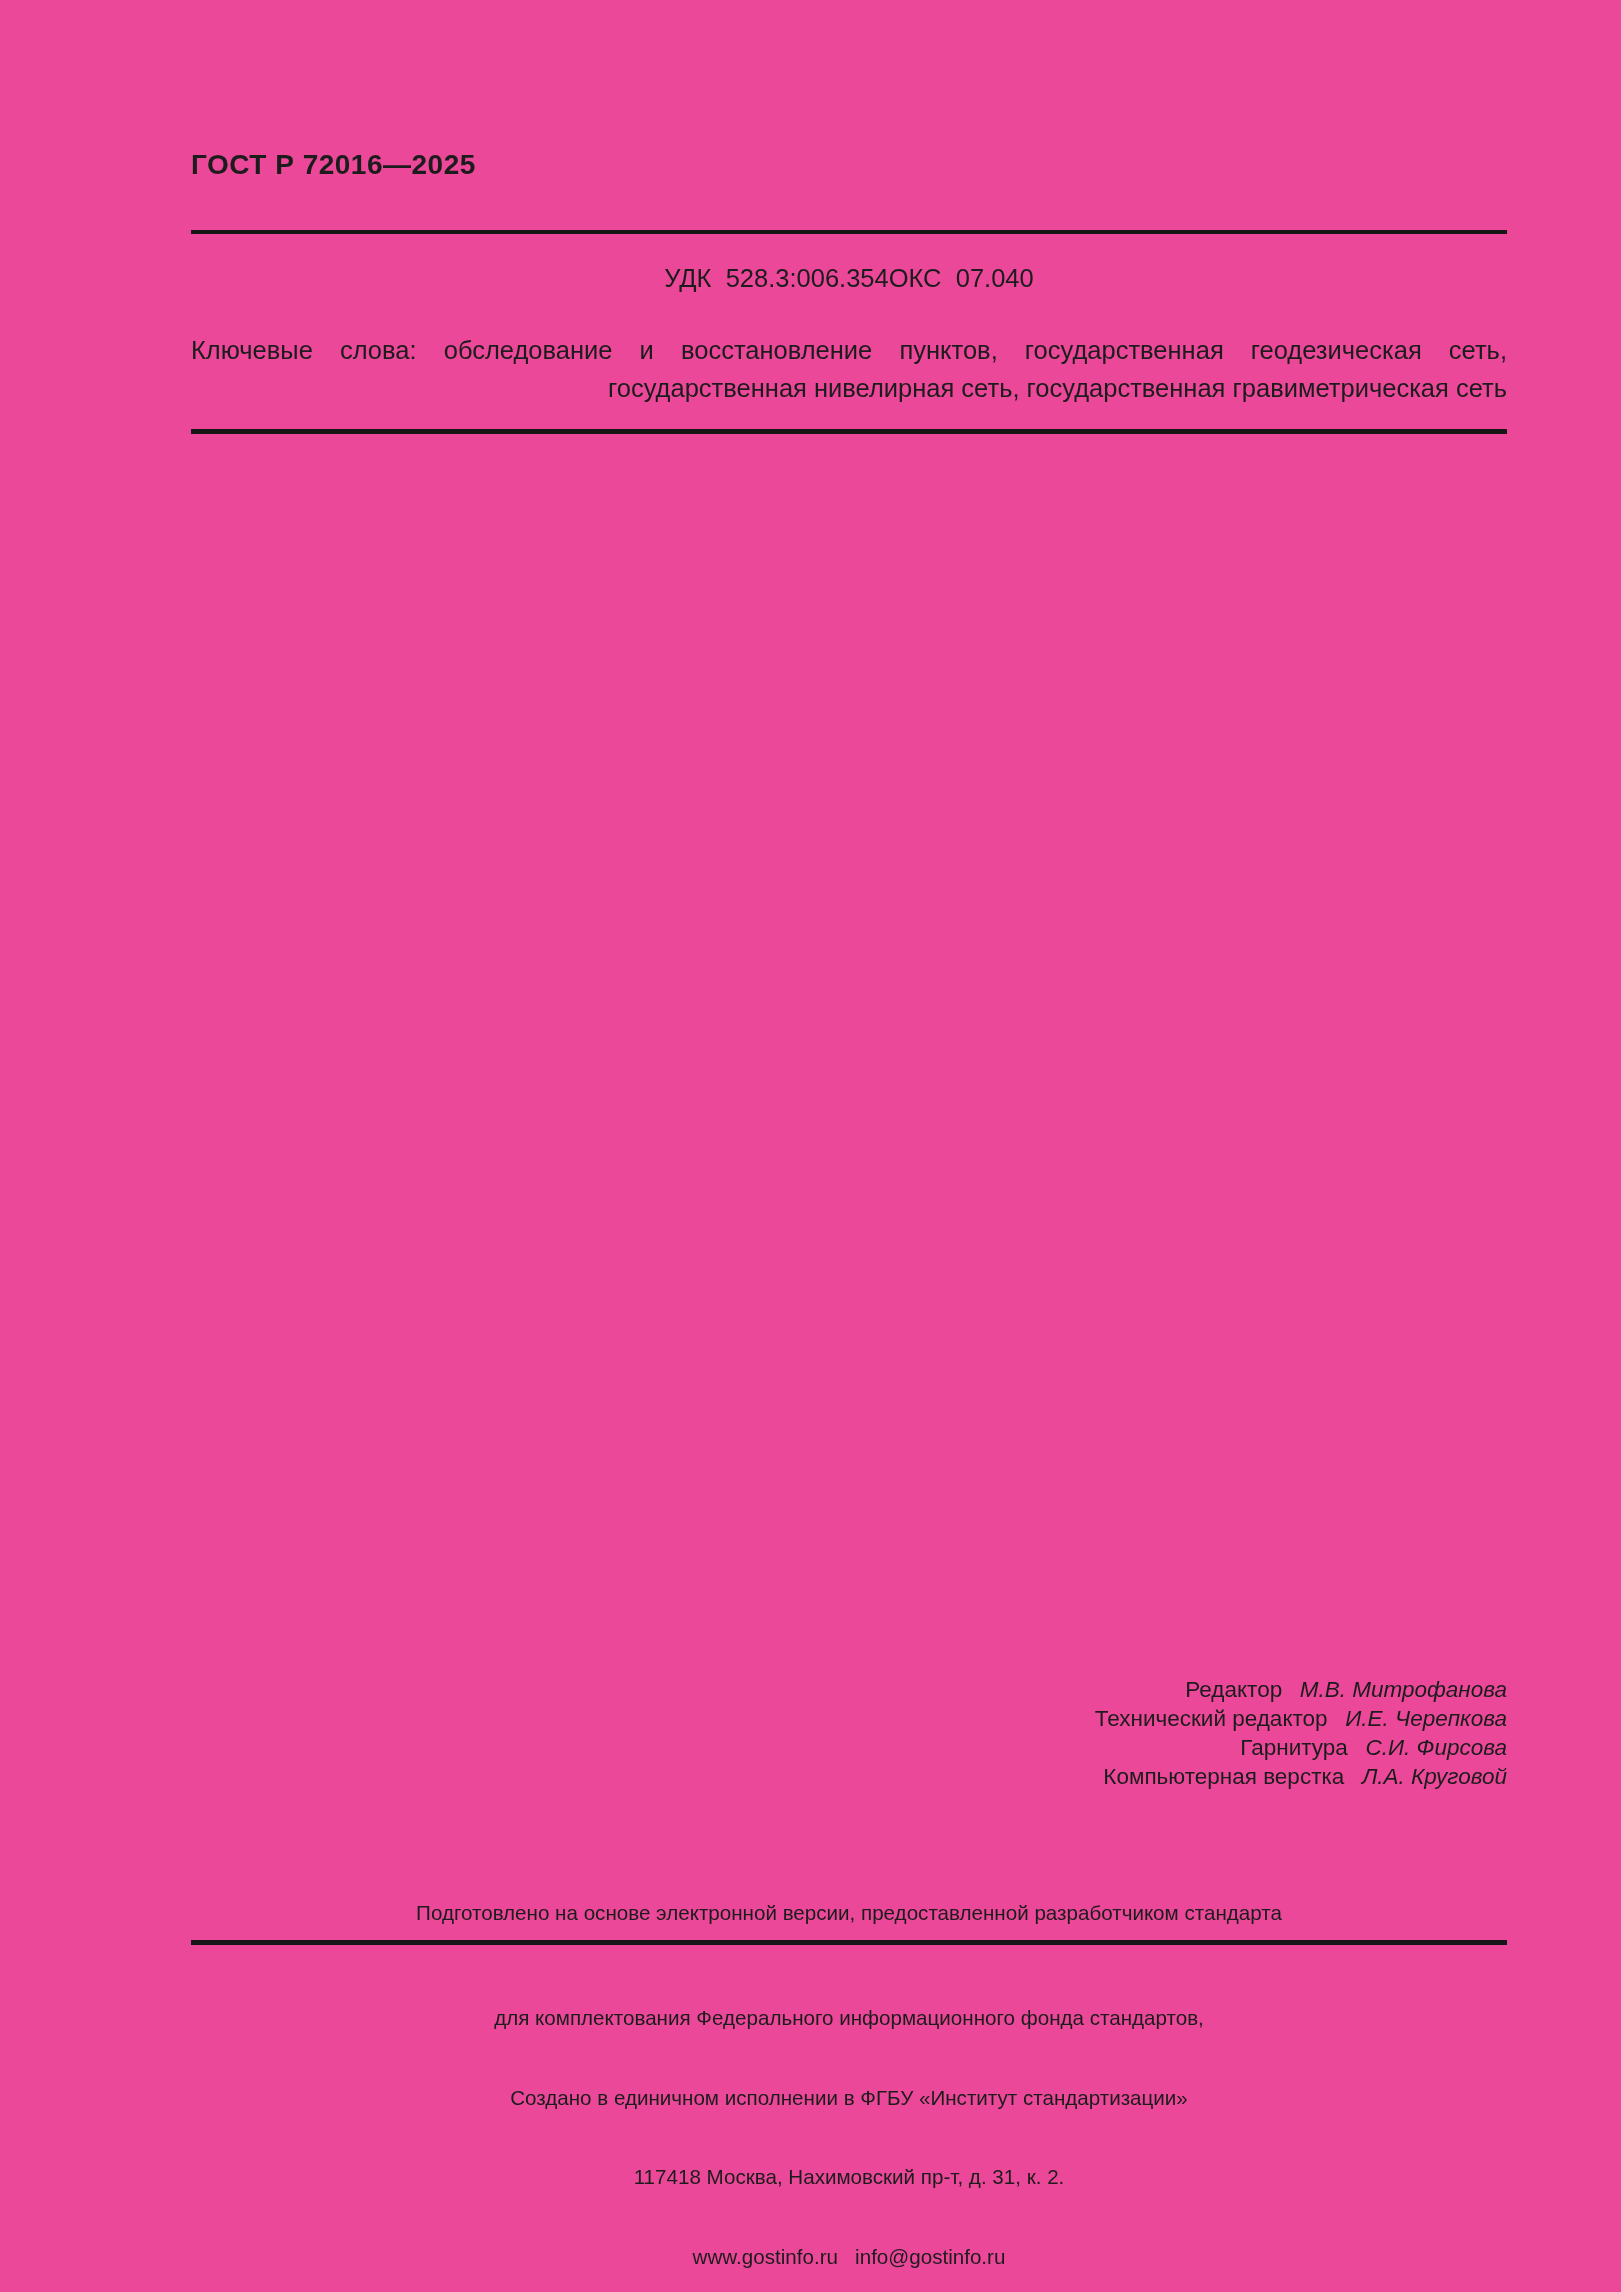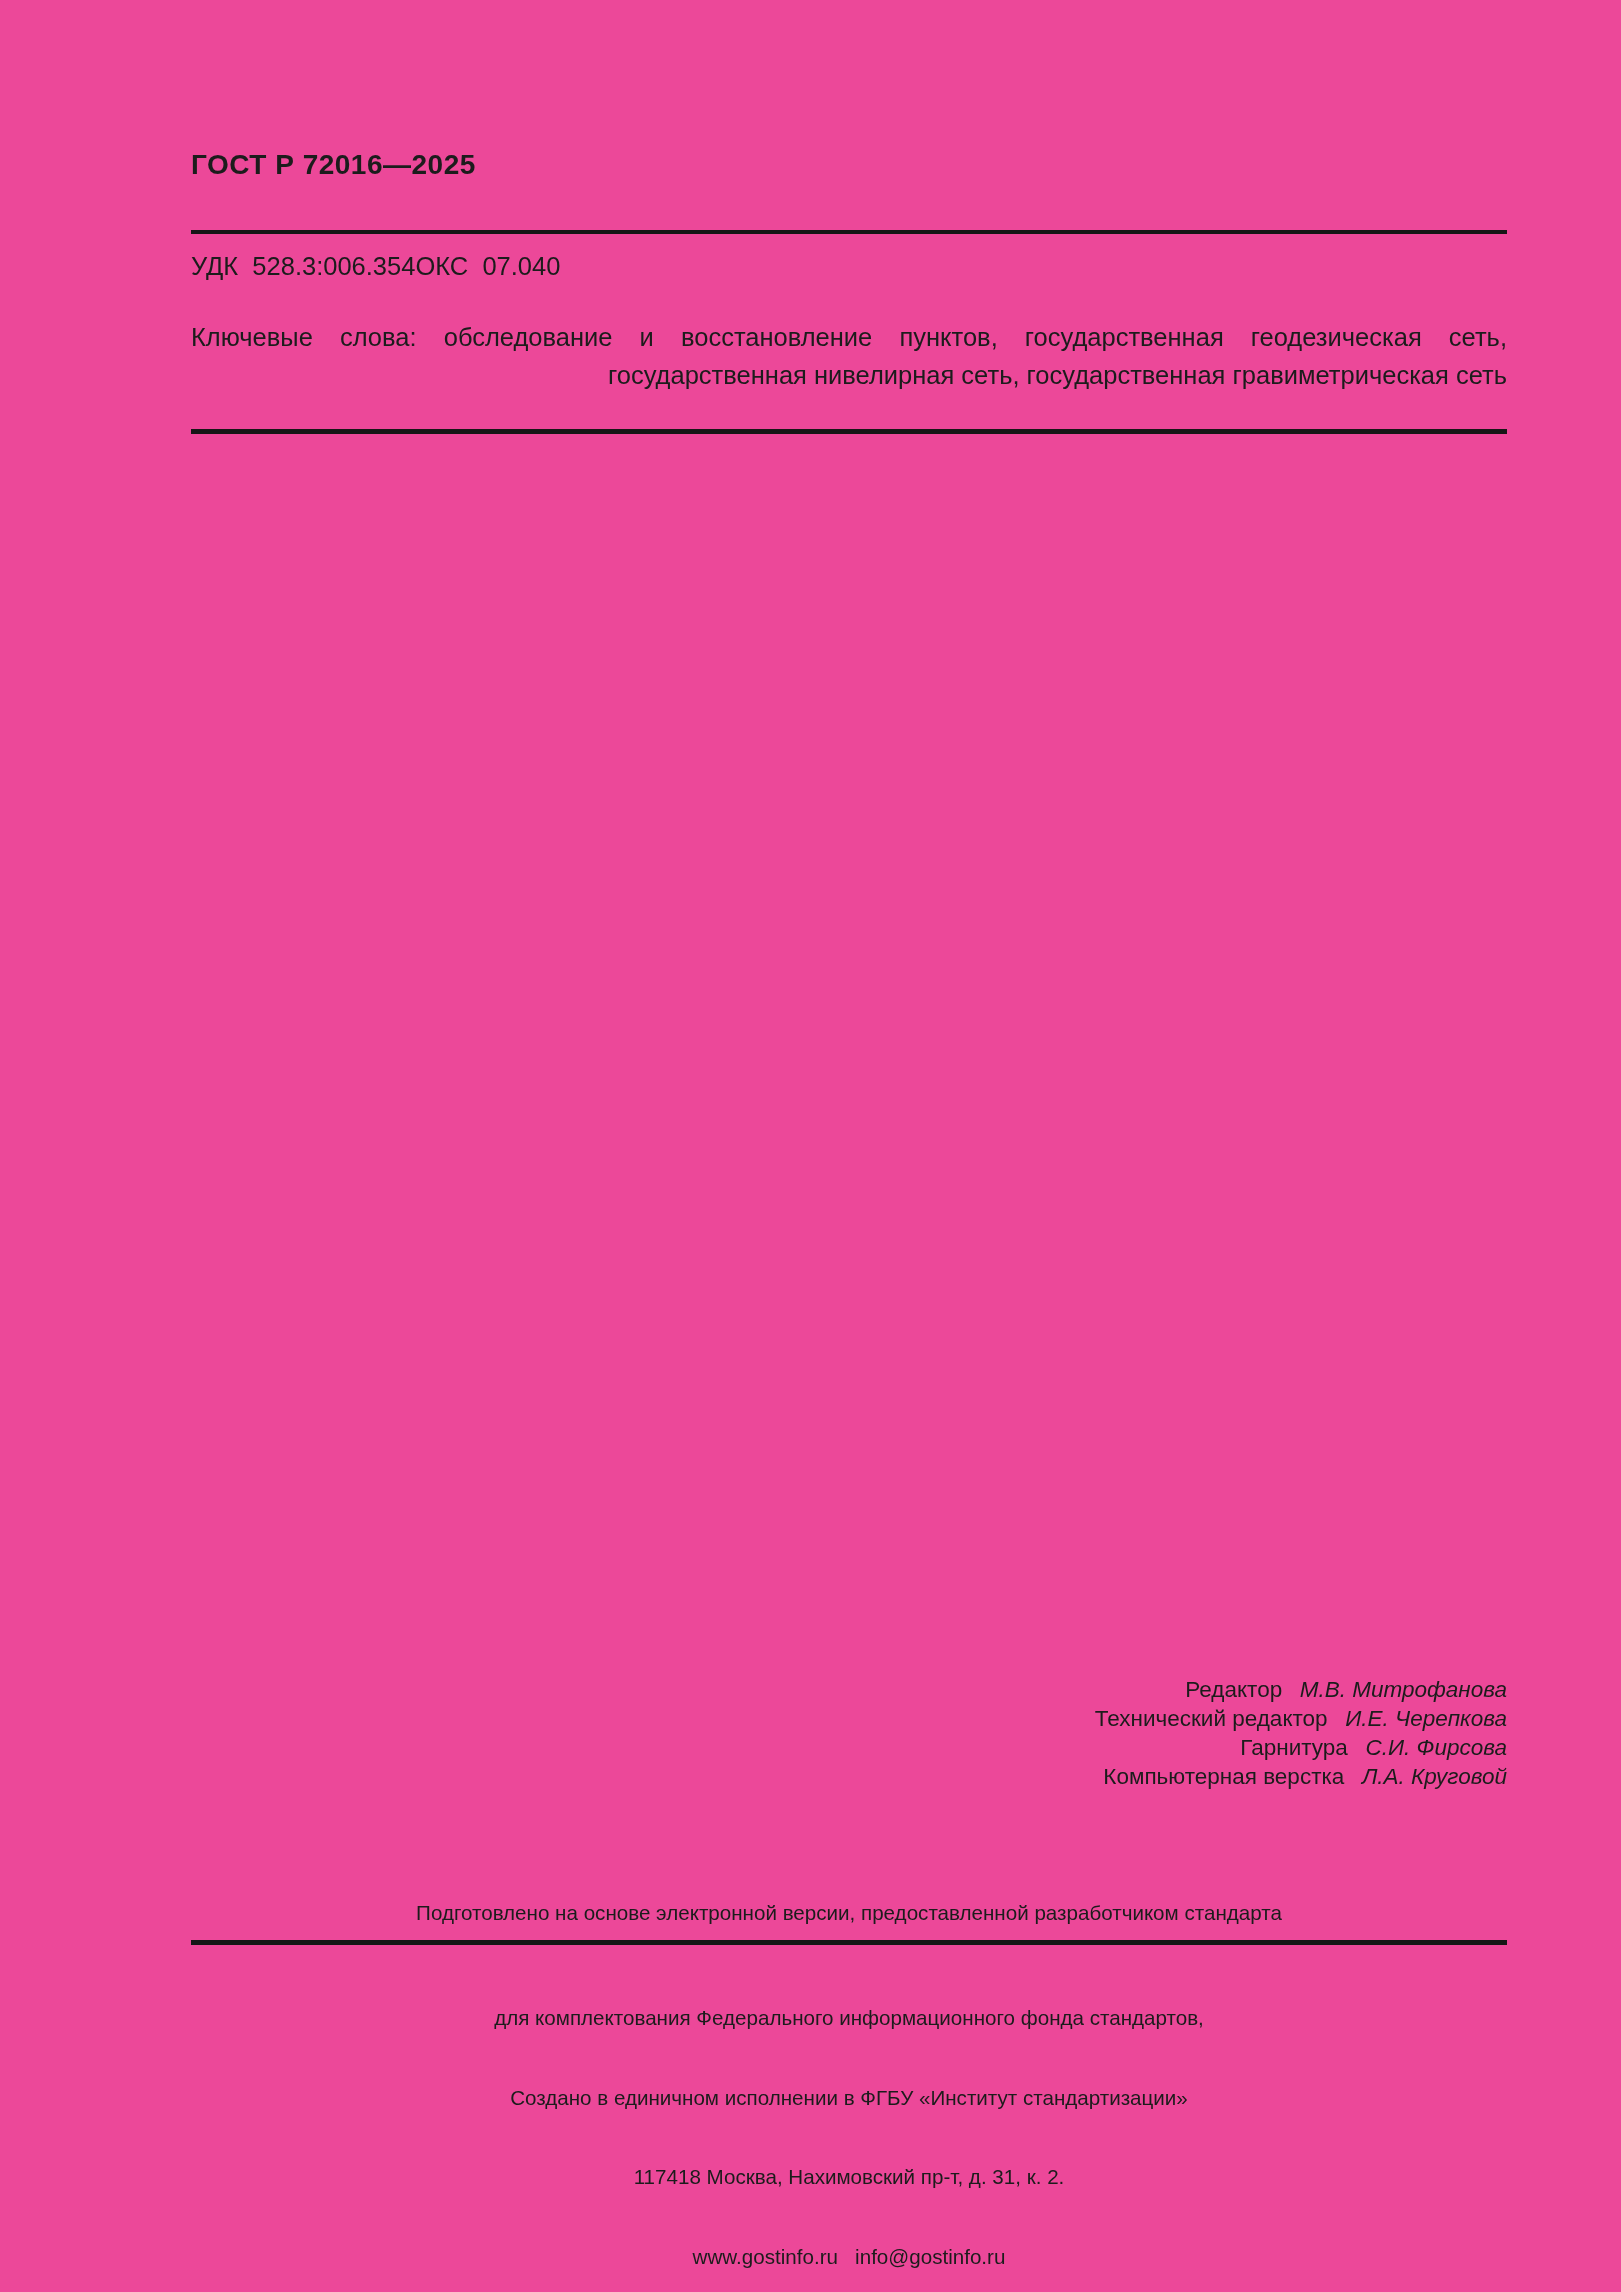--- a/index.html
+++ b/index.html
@@ -31,29 +31,29 @@
   .rule {
     position: absolute;
     left: 191px;
     width: 1316px;
     background: #161616;
   }
   .rule-top    { top: 230px;  height: 3.9px; }
   .rule-mid    { top: 429px;  height: 4.9px; }
   .rule-bottom { top: 1940px; height: 4.9px; }
   .udk-row {
-    top: 251px;
+    top: 263px;
     display: flex;
-    justify-content: flex-start;
+    justify-content: center;
     font-size: 25.5px;
     line-height: 31px;
     white-space: pre-wrap;
   }
   .keywords {
-    top: 318px;
+    top: 331px;
     font-size: 25.5px;
     line-height: 38px;
   }
   .kw-line1 {
     text-align: justify;
     text-align-last: justify;
   }
   .kw-line2 {
     text-align: right;
   }

